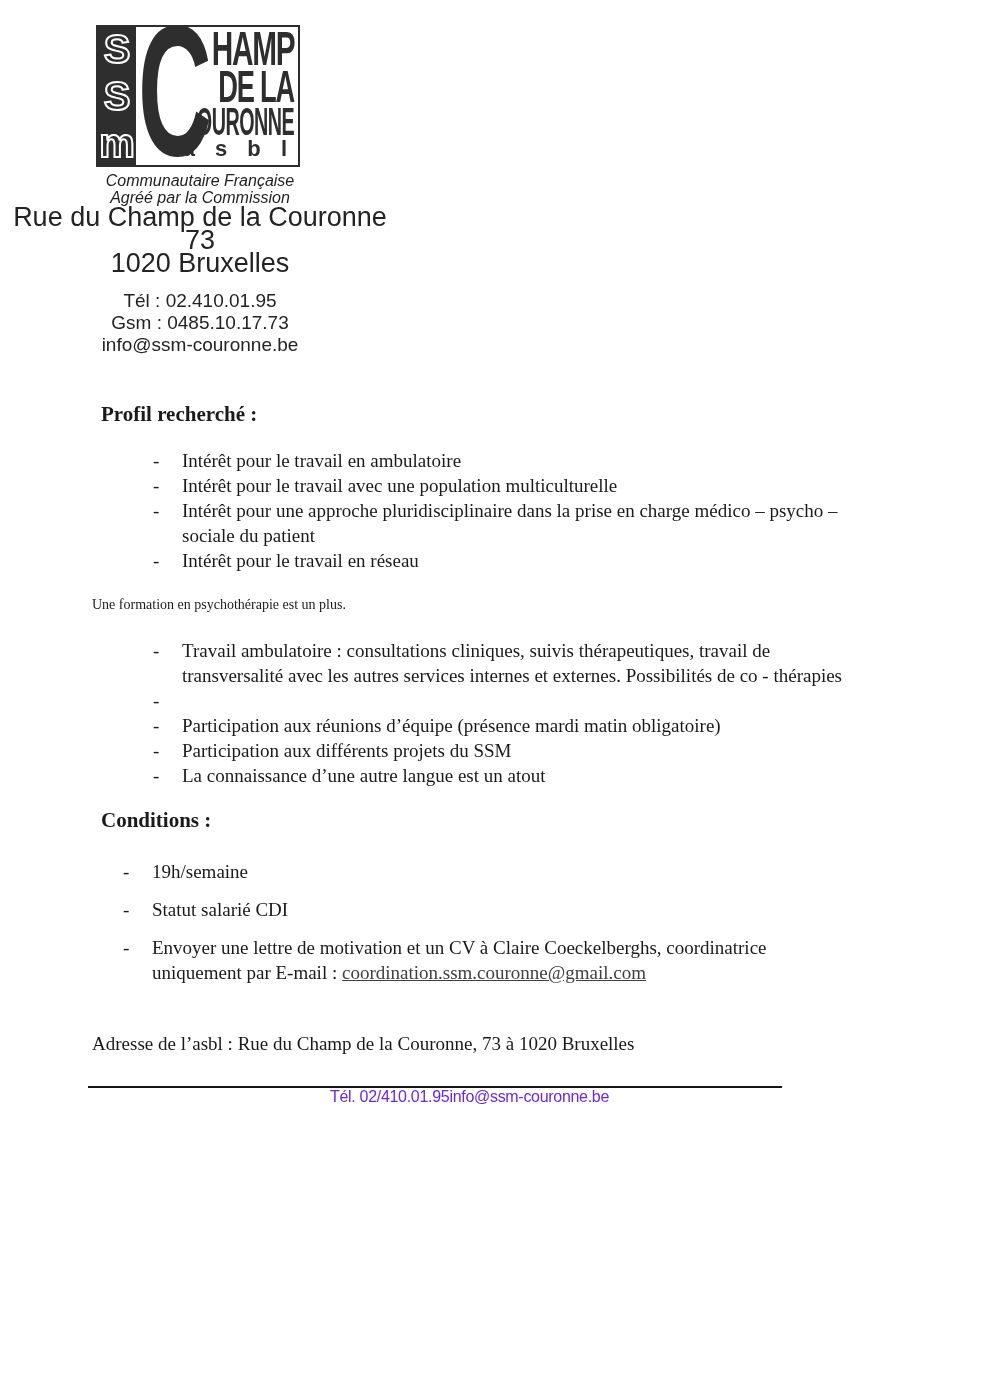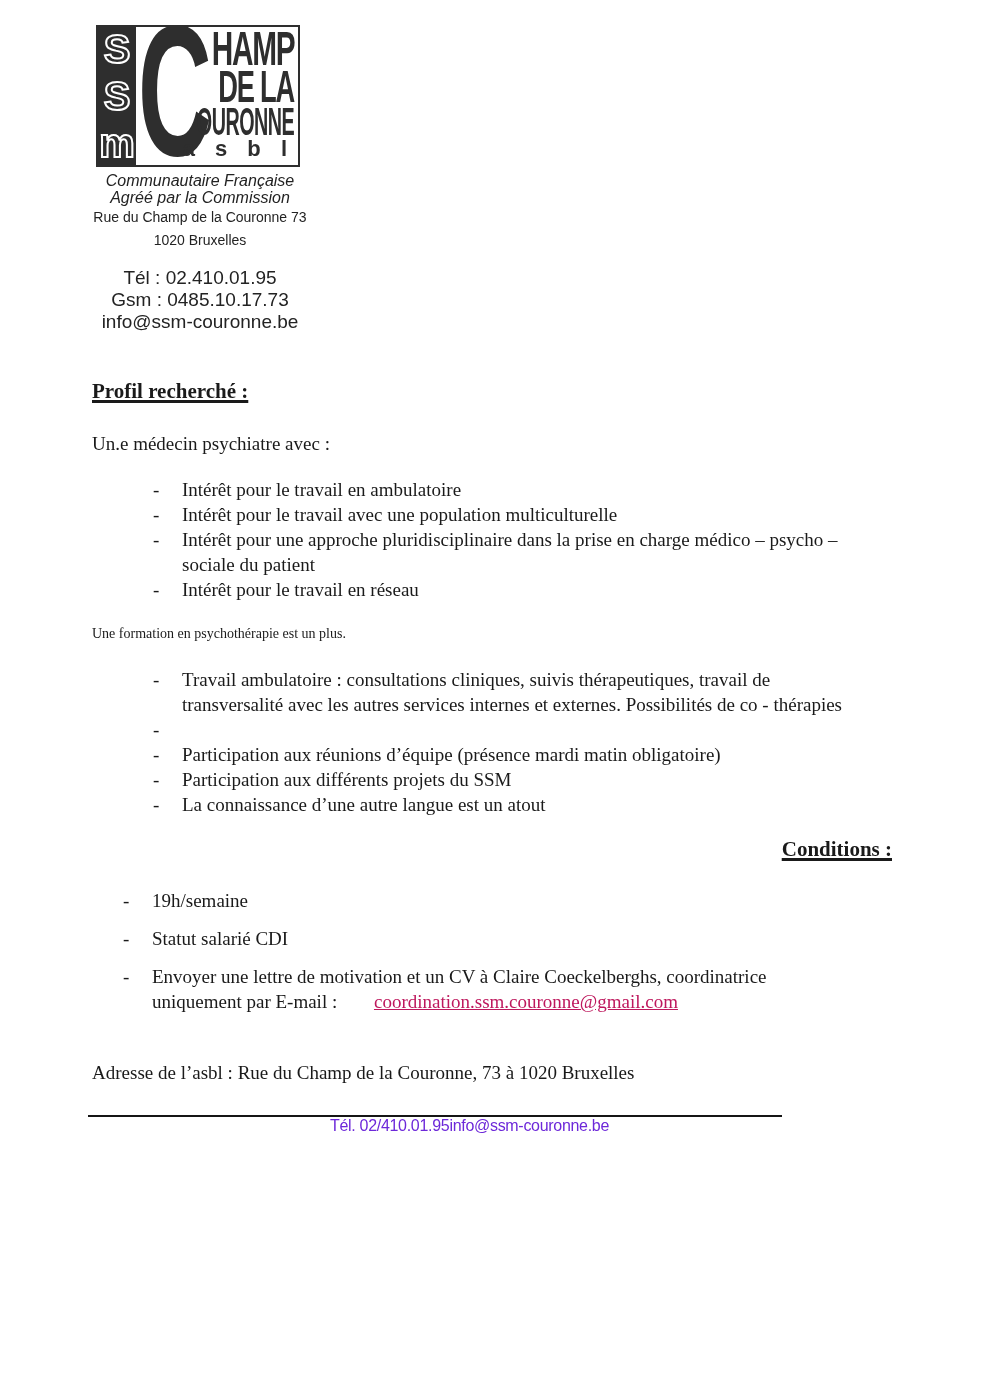--- a/index.html
+++ b/index.html
@@ -31,46 +31,46 @@
   .logo-line { position:absolute; right:4px; font-weight:bold; color:#2e2e2e; white-space:nowrap; transform-origin:right top; }
   .logo-l1 { top:2px;  font-size:48px; line-height:40px; letter-spacing:-2px; transform:scaleX(0.62); }
   .logo-l2 { top:41px; font-size:44px; line-height:38px; letter-spacing:-2px; transform:scaleX(0.62); }
   .logo-l3 { top:79px; font-size:38px; line-height:32px; letter-spacing:-1px; transform:scaleX(0.52); }
   .logo-l4 { top:110px; font-size:22px; line-height:24px; letter-spacing:7px; }
   .header-text {
     width:400px; text-align:center; margin-top:5px;
     font-family:"Liberation Sans", sans-serif; color:#232323;
   }
   .accr { font-style:italic; font-size:16px; line-height:17px; }
-  .addr { font-size:14px; line-height:23px; }
+  .addr { font-size:27px; line-height:23px; }
   .telblock { margin-top:15px; font-size:19px; line-height:22px; }
   
   .docbody { margin-left:92px; width:800px; }
   .intro {
     margin:20px 0 0 0; font-weight:bold; font-size:20.5px; line-height:30px;
     white-space:pre-line;
   }
   .uline { text-decoration:underline; text-decoration-thickness:2.5px; }
   .h-section {
-    font-size:21px; font-weight:bold; margin:0;
-    text-decoration:underline; text-decoration-thickness:2.5px;
+    font-size:21px; font-weight:bold; margin:9px;
+    text-decoration-thickness:2.5px;
   }
   .mt-profil { margin-top:46px; }
   .lead { margin:27px 0 0 0; font-size:19px; line-height:25px; }
   .bullets { margin-top:21px; }
   .bullets .li { display:flex; font-size:19px; line-height:25px; }
   .bullets .li .dash { width:29px; flex:none; }
   .bullets .li .txt { white-space:pre-line; }
   .bullets.std { padding-left:61px; }
   .mt-fonction { margin-top:26px; }
-  .mt-conditions { margin-top:20px;text-align:right; }
+  .mt-conditions { margin-top:20px; }
   .bullets.cond { padding-left:31px; margin-top:26px; }
   .bullets.cond .li { margin-bottom:13px; }
   .note { margin:19px 0 0 0; font-size:14px; line-height:25px; }
-  .email-link { color:#be185d; text-decoration:underline; cursor:pointer;margin-left:32px; }
+  .email-link { color:#404040; text-decoration:underline; cursor:pointer; }
   .addr-note { margin:46px 0 0 0; font-size:19px; line-height:25px; }
   .sep { margin:30px 0 0 -4px; border:none; border-top:2px solid #151515; width:694px; }
   .footer {
     width:800px; display:flex; justify-content:center;
     font-family:"Liberation Sans", sans-serif; font-size:16px; letter-spacing:-0.3px; color:#6d28d9;
   }
   .footer .f-right { margin-right:45px; }
 </style>
 </head>
 <body>
@@ -100,21 +100,20 @@
         <div>Gsm : 0485.10.17.73</div>
         <div>info@ssm-couronne.be</div>
       </div>
     </div>
   </div>
 
   <div class="docbody">
 
 
     <h2 class="h-section mt-profil">Profil recherché :</h2>
-    <p class="lead">Un.e médecin psychiatre avec :</p>
     <div class="bullets std">
       <div class="li">
         <span class="dash">-</span>
         <span class="txt">Intérêt pour le travail en ambulatoire</span>
       </div>
       <div class="li">
         <span class="dash">-</span>
         <span class="txt">Intérêt pour le travail avec une population multiculturelle</span>
       </div>
       <div class="li">

